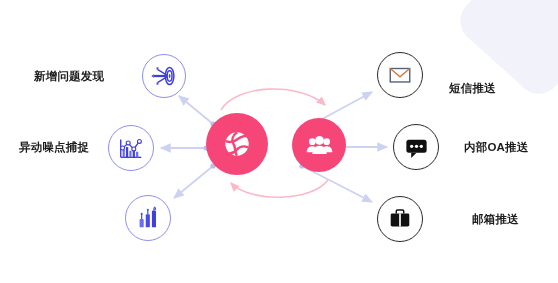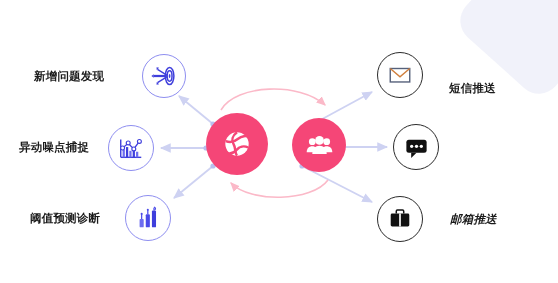--- a/index.html
+++ b/index.html
@@ -99,21 +99,21 @@
     color: #1b1b1b;
     white-space: nowrap;
     letter-spacing: .2px;
     line-height: 1;
   }
   .lbl-l1 { left: 34px;  top: 71px;  }
   .lbl-l2 { left: 19px;  top: 142px; text-align: right; }
   .lbl-l3 { left: 30px;  top: 213px; }
   .lbl-r1 { left: 449px; top: 71px; margin-top: 12px;  }
   .lbl-r2 { left: 464px; top: 142px; }
-  .lbl-r3 { left: 450px; top: 214px; font-style: italic; }
+  .lbl-r3 { left: 472px; top: 214px; }
 </style>
 </head>
 <body>
 
 <div id="stage">
 
   <div class="deco-shape"></div>
 
   <svg id="wires" viewBox="0 0 558 283">
     <defs>
@@ -261,18 +261,18 @@
       <svg width="26" height="26" viewBox="0 0 28 28">
         <path d="M10 8 L10 5.6 C10 4.9 10.5 4.4 11.2 4.4 L16.8 4.4 C17.5 4.4 18 4.9 18 5.6 L18 8" fill="none" stroke="#111111" stroke-width="1.6"></path>
         <rect x="4" y="8" width="20" height="14" rx="1.6" fill="#111111"></rect>
         <rect x="13.1" y="8" width="1.8" height="14" fill="#ffffff"></rect>
       </svg>
     </span>
   </div>
 
   <div class="label lbl-l1">新增问题发现</div>
   <div class="label lbl-l2">异动噪点捕捉</div>
-  <div class="label lbl-l3">阈值预测诊断</div>
 
   <div class="label lbl-r1">短信推送</div>
+  <div class="label lbl-r2">内部OA推送</div>
   <div class="label lbl-r3">邮箱推送</div>
 
 </div>
 
 </body></html>

